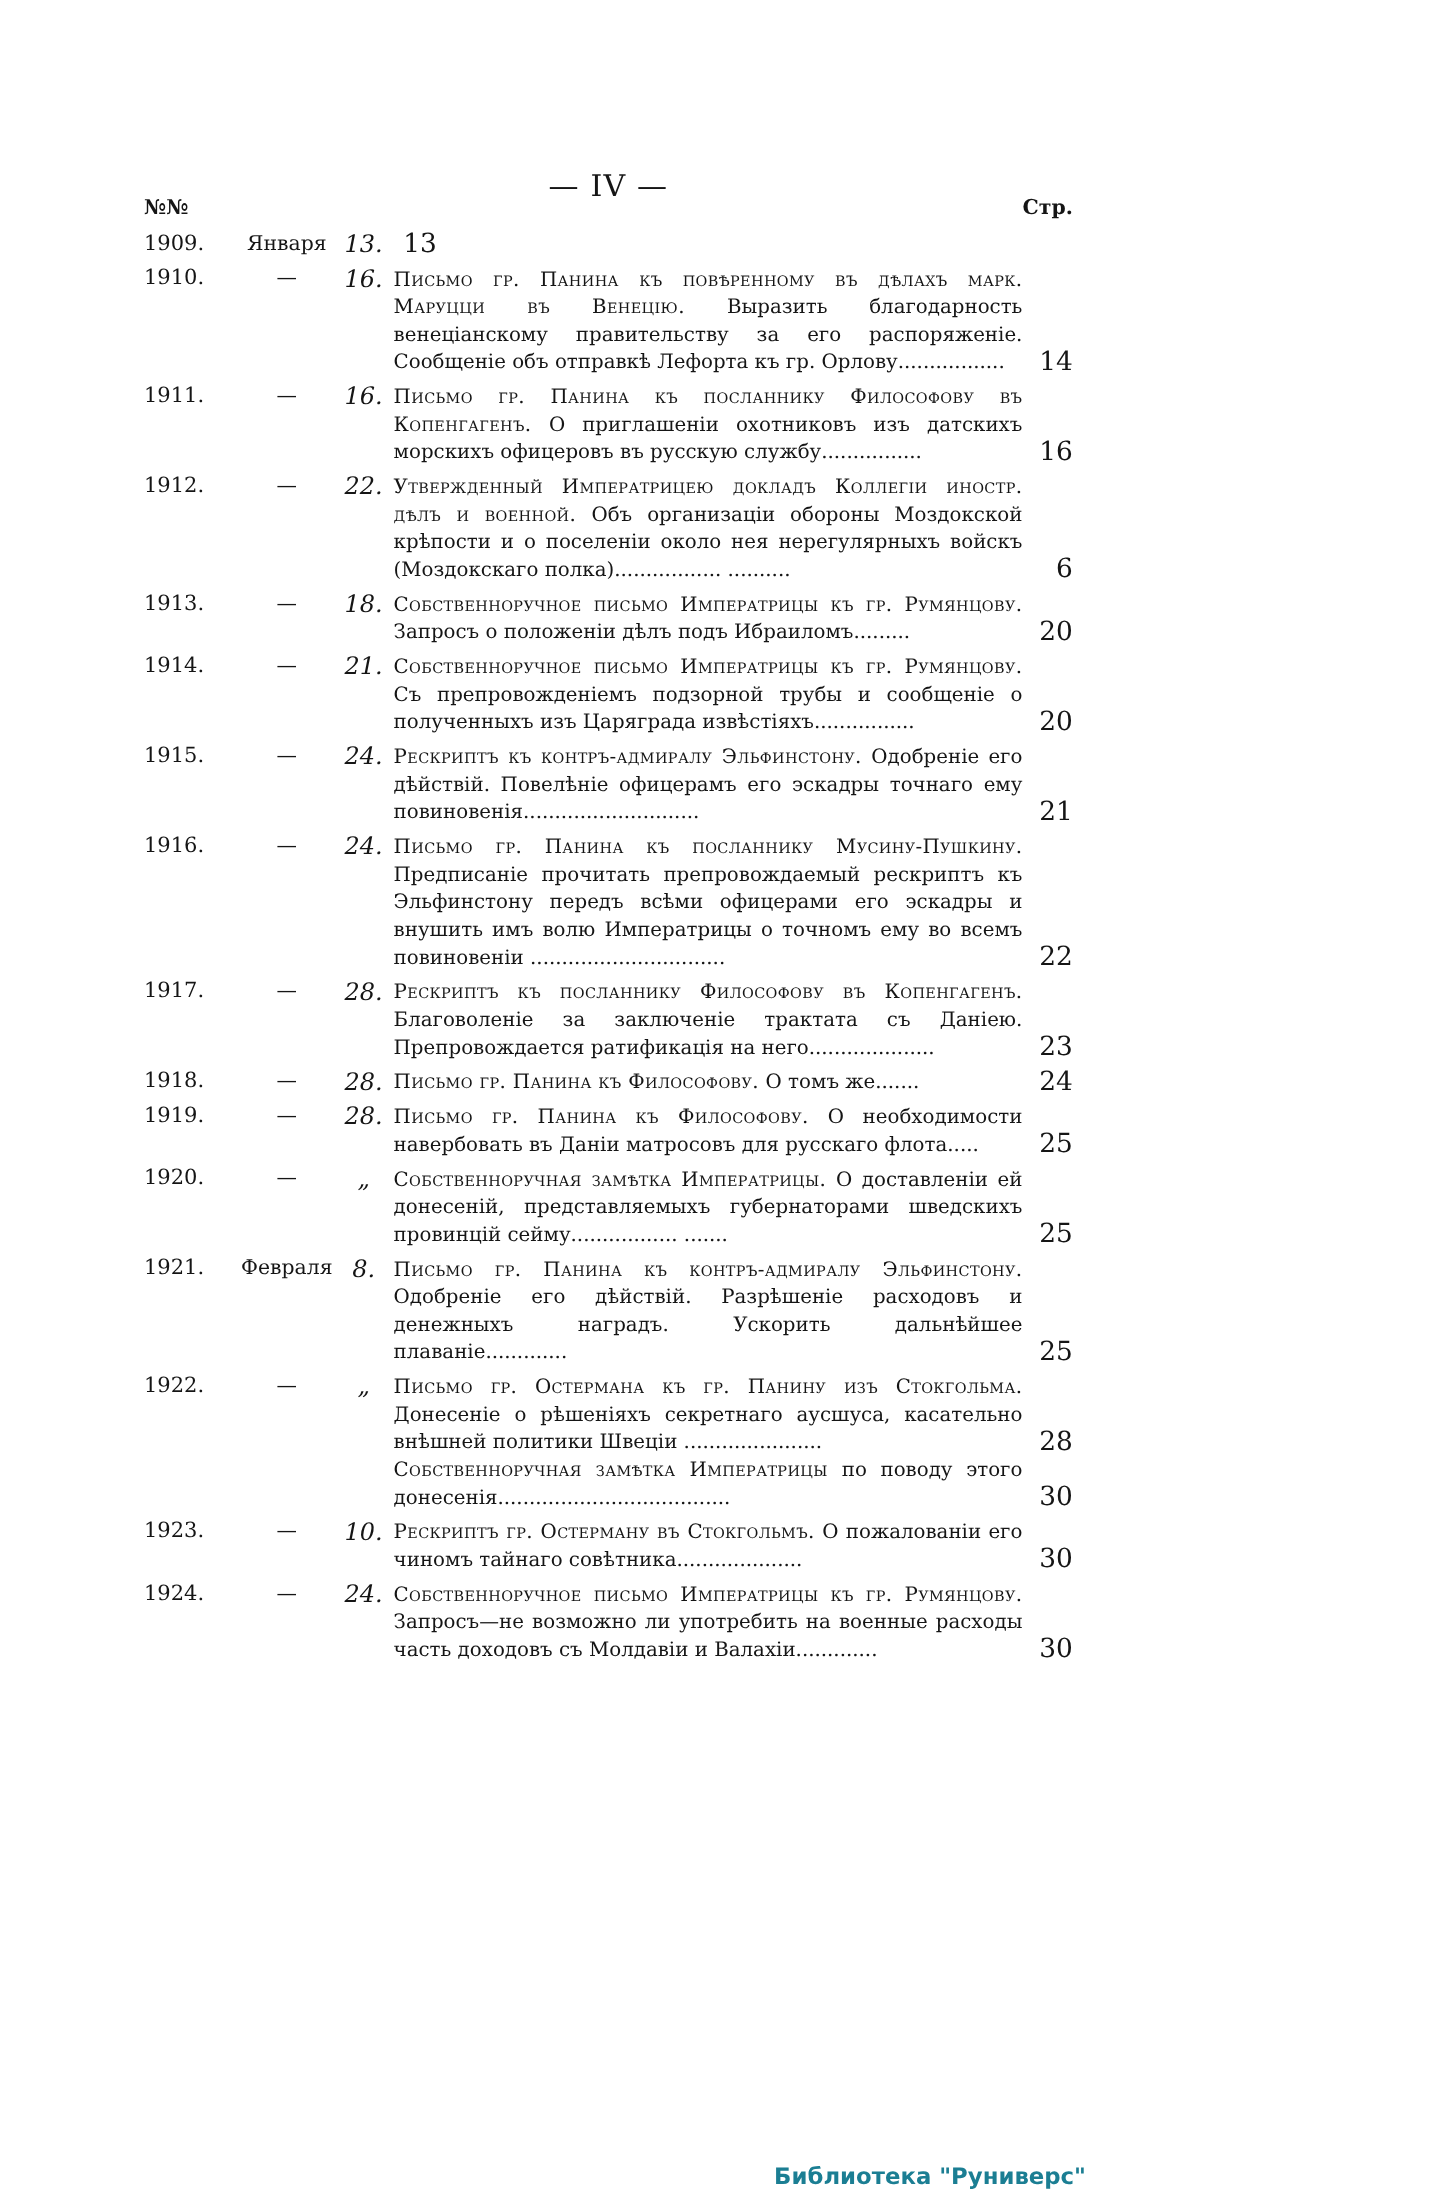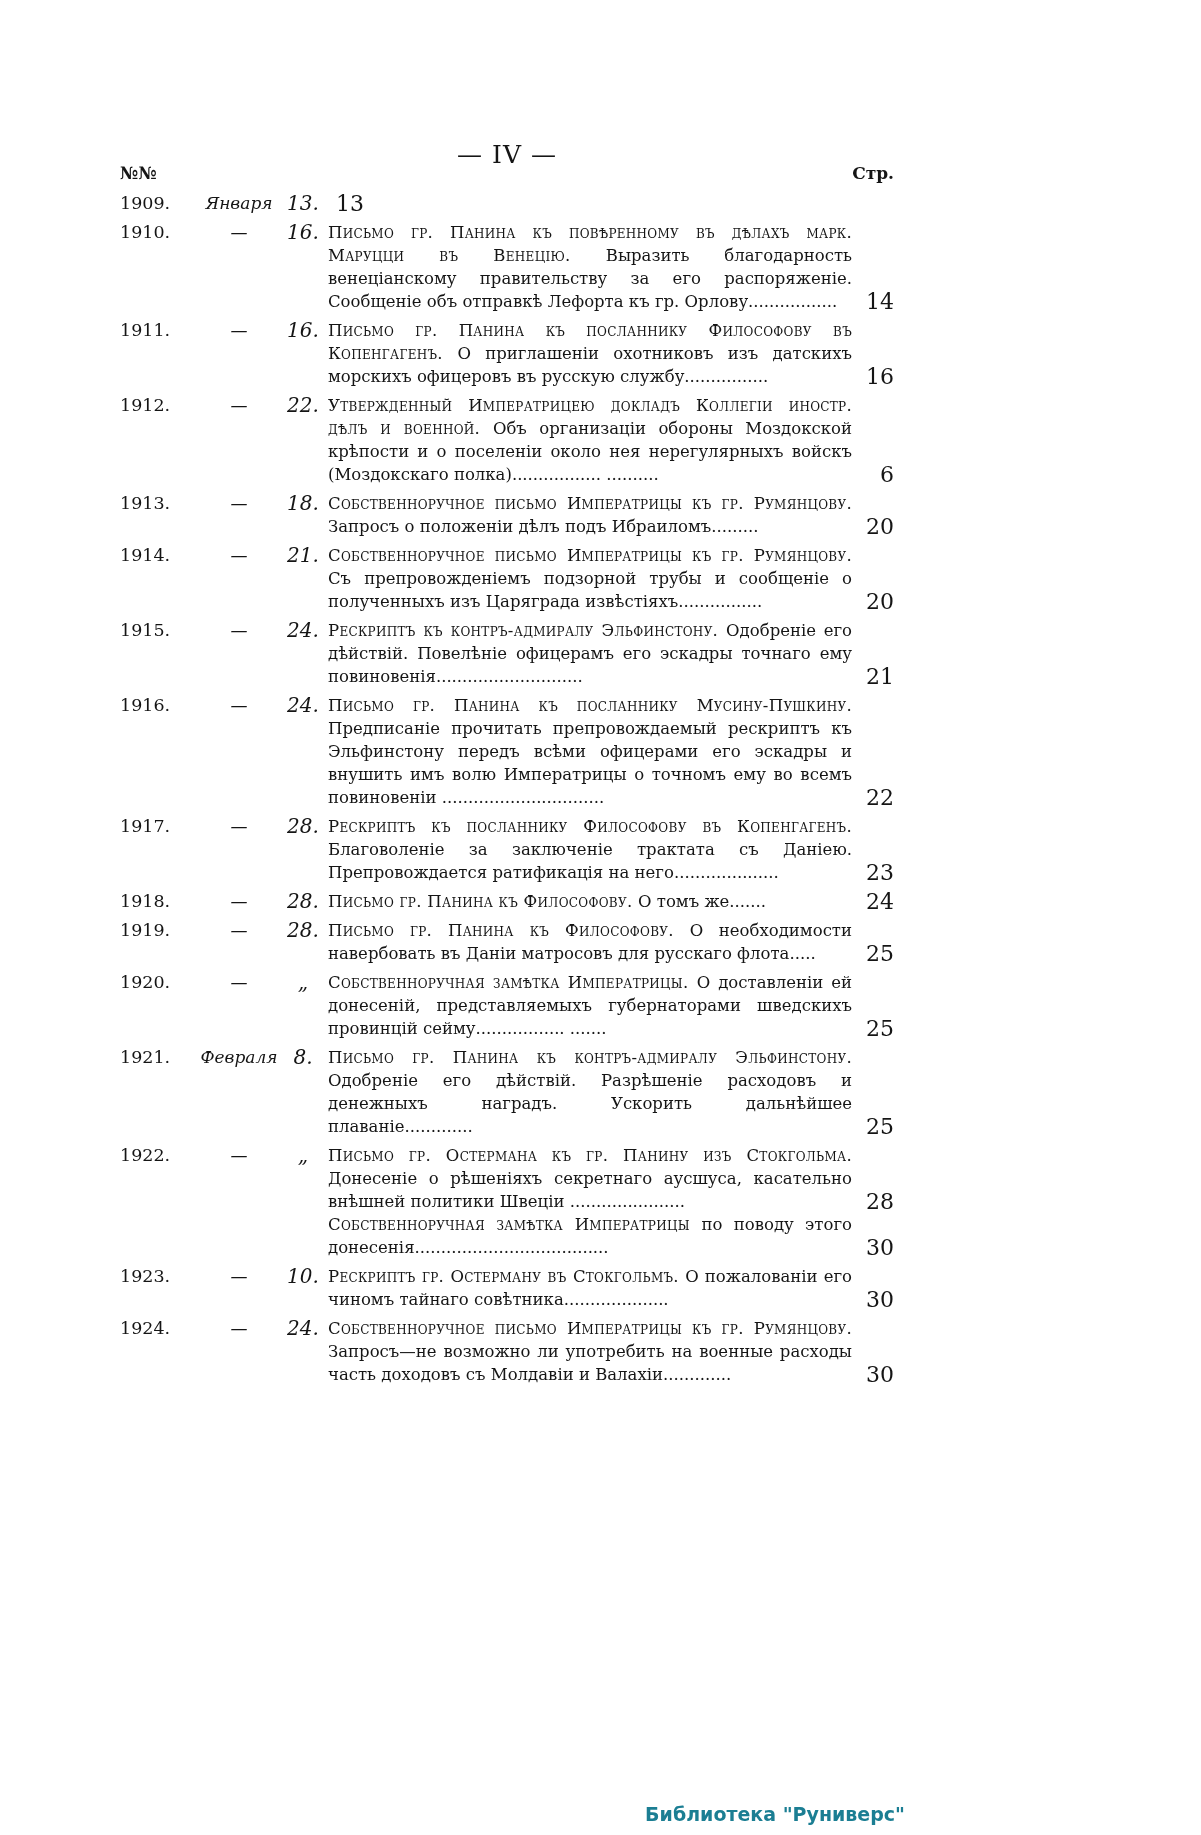--- a/index.html
+++ b/index.html
@@ -44,21 +44,20 @@
   .row-last { margin-bottom: 6px; }
   .c-num {
     width: 80px;
     flex: none;
     font-size: 17.5px;
     line-height: 23px;
   }
   .c-month {
     width: 78px;
     flex: none;
-    font-style: italic;
     font-size: 17px;
     line-height: 23px;
     text-align: center;
   }
   .c-day {
     width: 50px;
     flex: none;
     font-style: italic;
     font-size: 20px;
     line-height: 23px;

